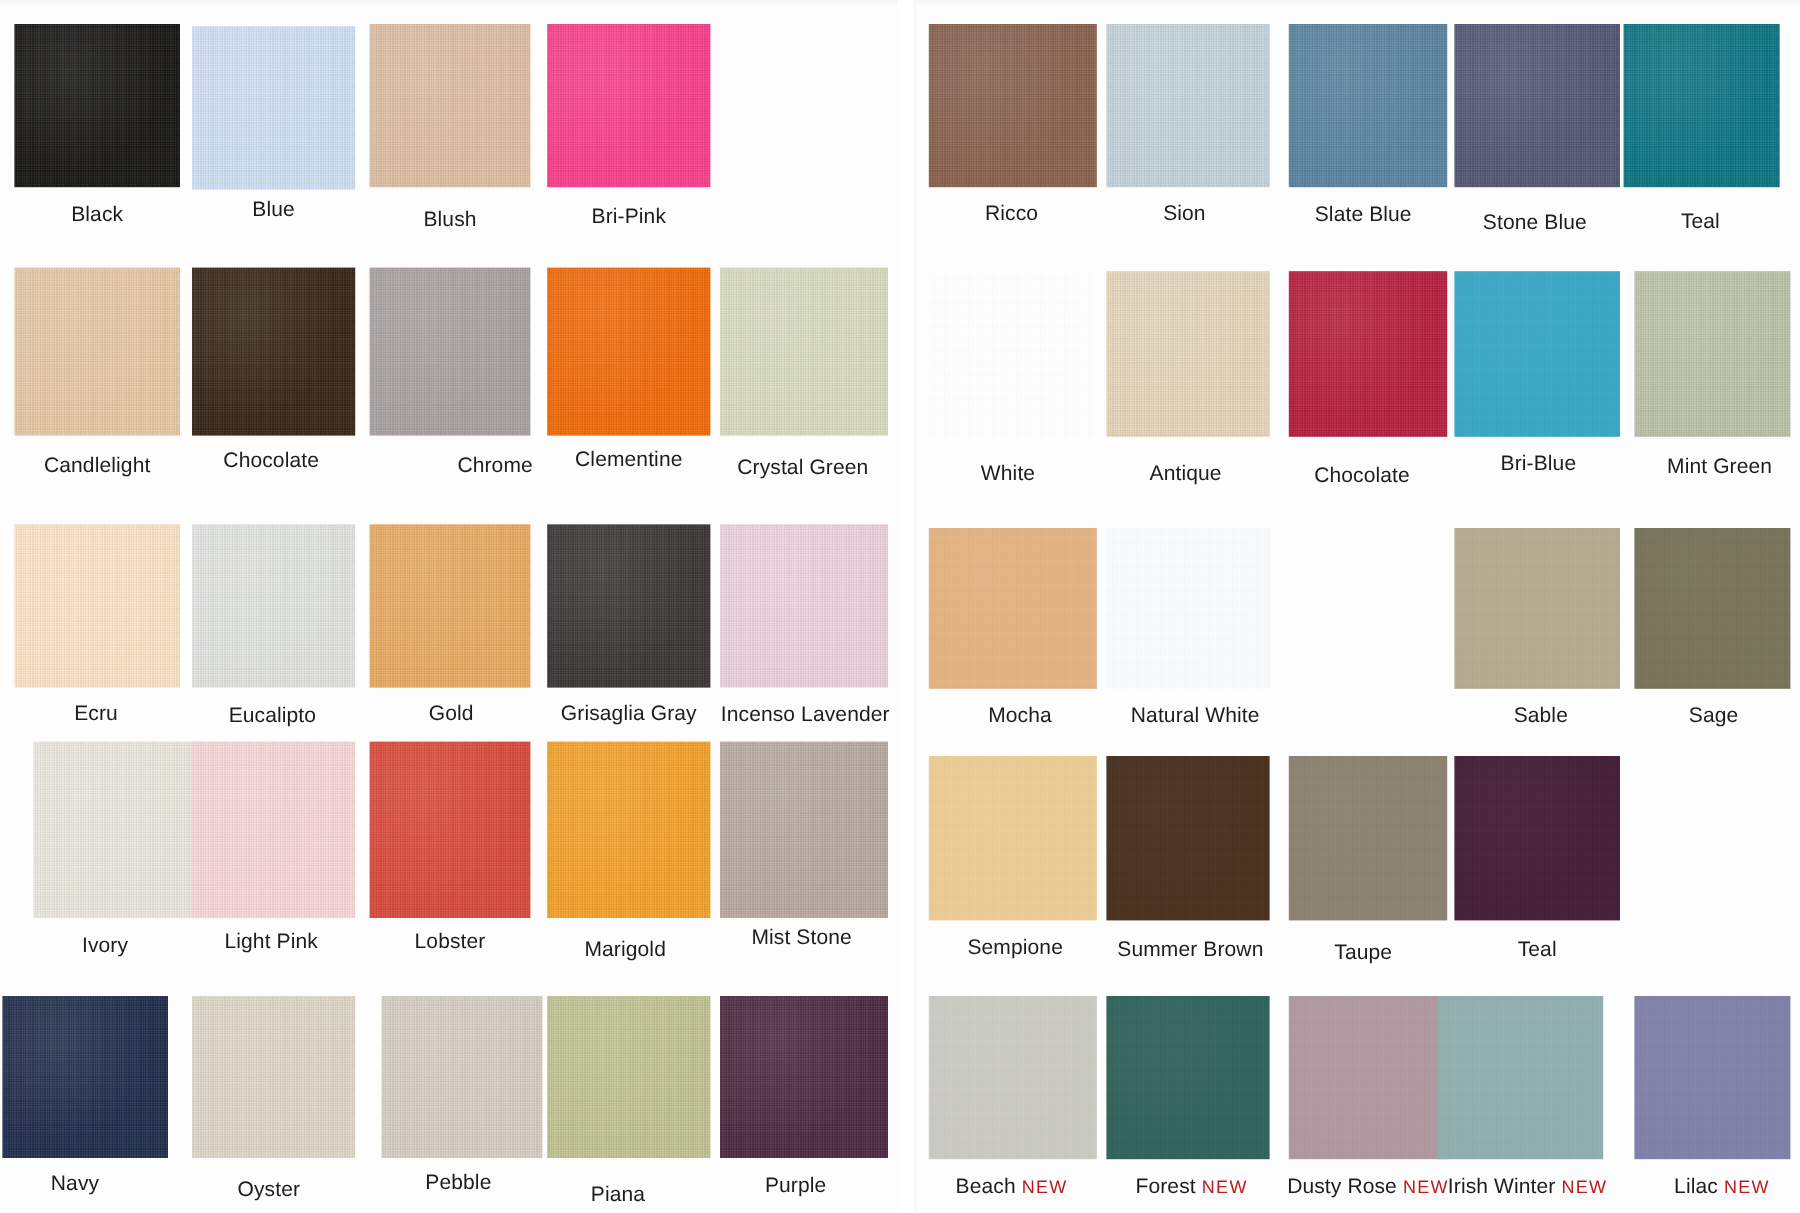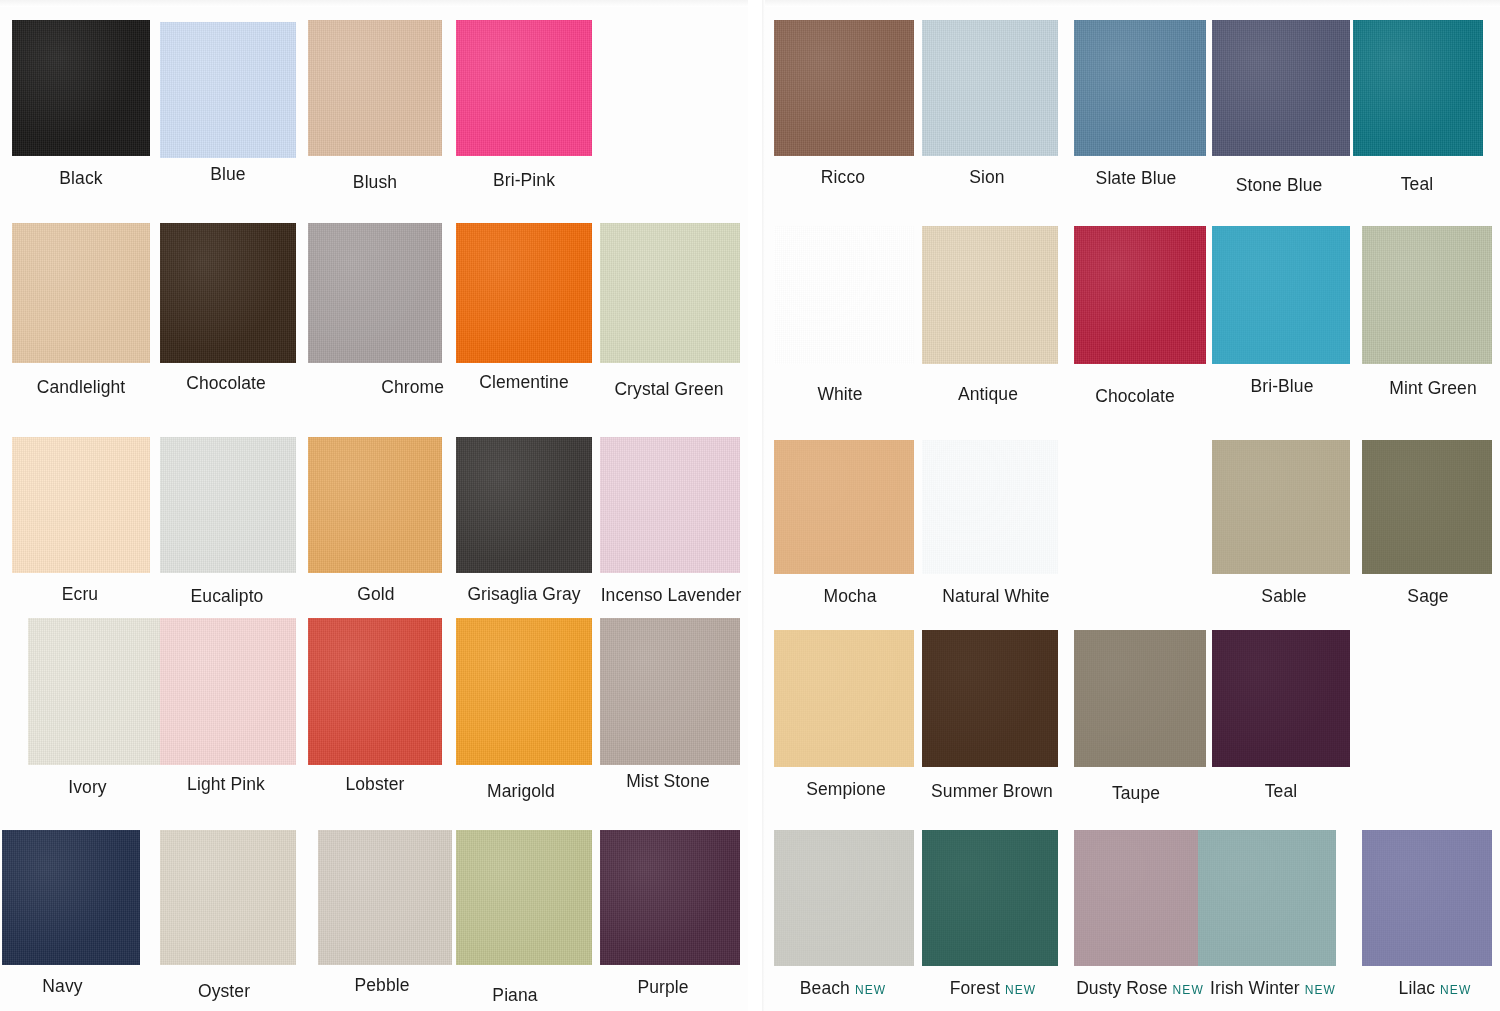--- a/index.html
+++ b/index.html
@@ -39,24 +39,24 @@
   }
   .chip.flat::after{opacity:.30;}
   .label{
     font-size:17.5px;
     color:#1d1d1d;
     white-space:nowrap;
     line-height:1;
     letter-spacing:.1px;
   }
   .label .new{
-    font-size:12px;
+    font-size:15px;
     letter-spacing:1.1px;
     margin-left:5px;
-    color:#0f766e;
+    color:#b91c1c;
   }
   .scanfade{
     position:absolute;left:0;right:0;top:0;height:7px;
     background:linear-gradient(#f4f4f4,#ffffff);
     pointer-events:none;
   }
   .edgefade{
     position:absolute;left:0;top:0;bottom:0;width:3px;
     background:linear-gradient(90deg,#f2f2f2,#ffffff);
     pointer-events:none;

